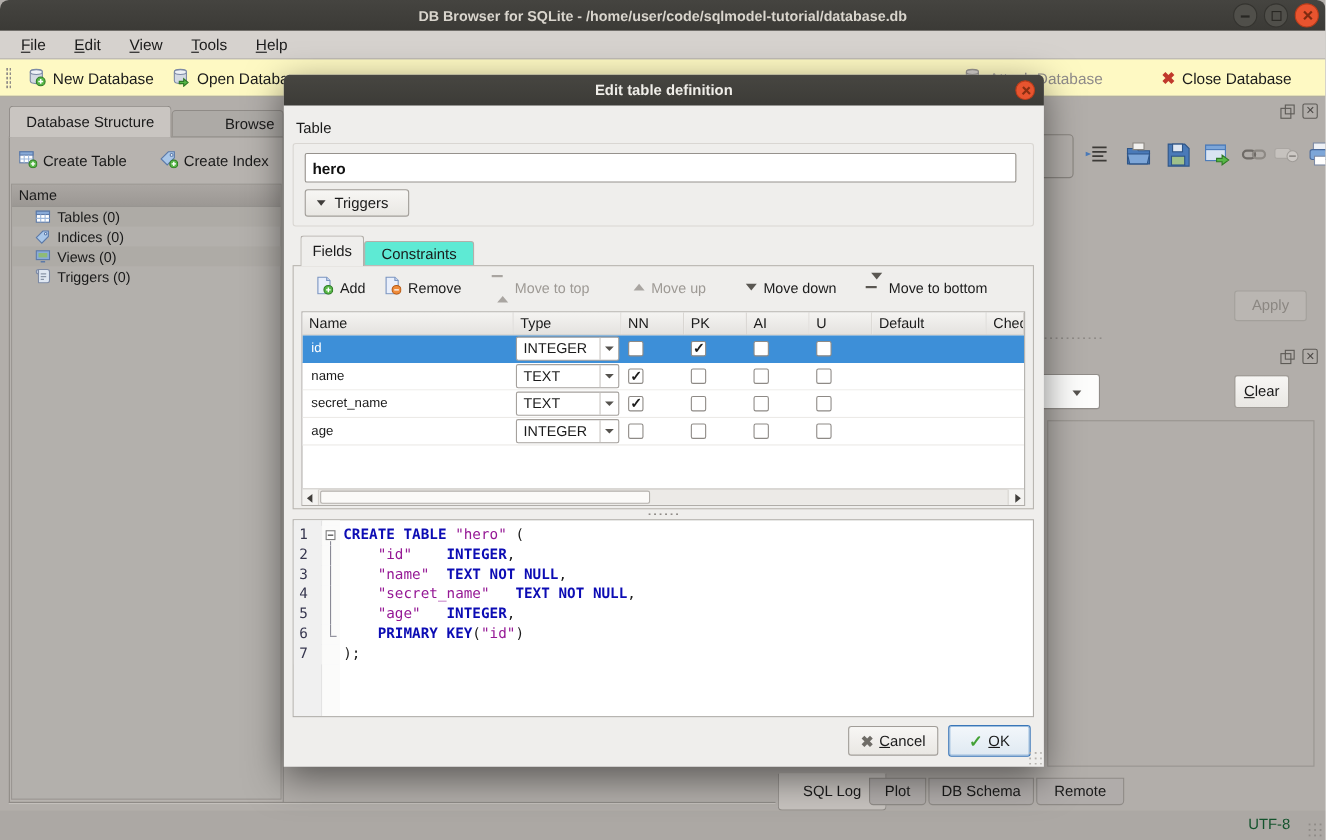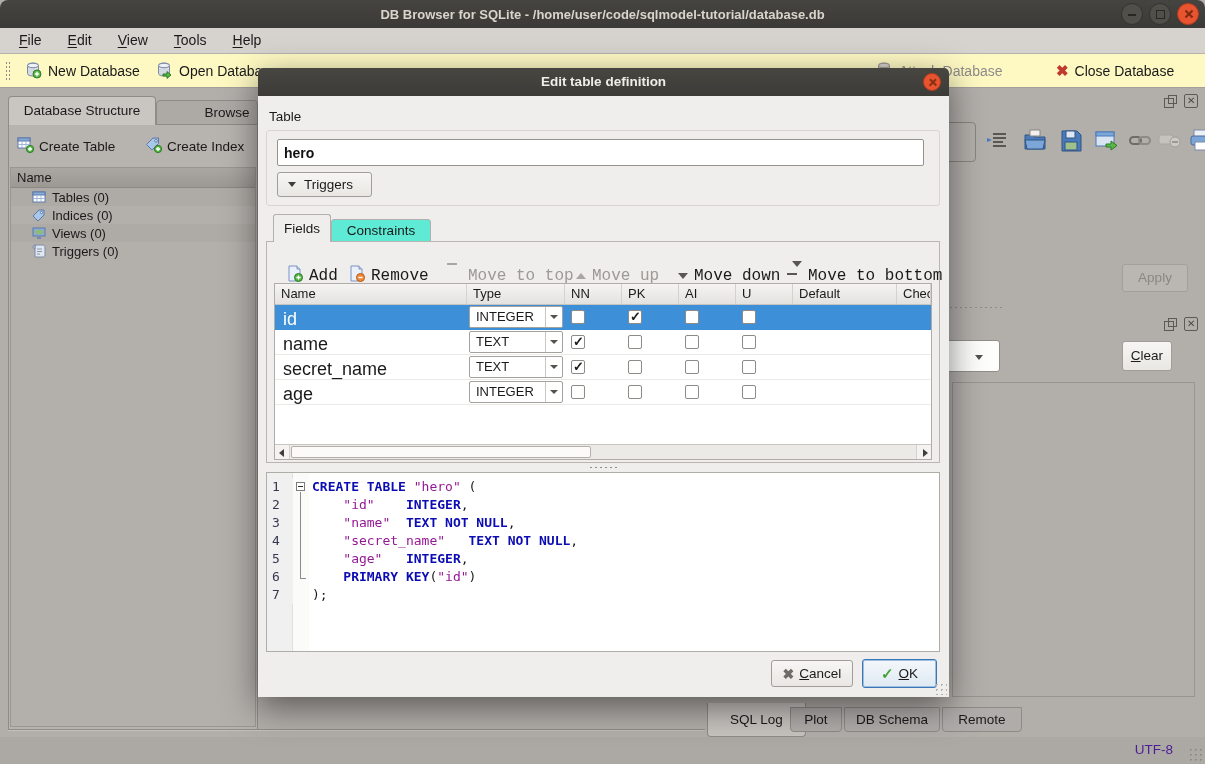--- a/index.html
+++ b/index.html
@@ -86,21 +86,21 @@
   .sqllog-panel { position:absolute; left:952px; top:382px; width:243px; height:315px;
     background:#b2aeaa; border:1px solid #989490; }
 
   
   .btab { position:absolute; border:1px solid #8f8b87; text-align:center; font-size:13.5px; cursor:pointer; }
   .btab.active { background:#c7c3bf; border-top:none; border-radius:0 0 4px 4px; }
   .btab.inactive { background:#b0acaa; border-radius:0 0 4px 4px; }
 
   
   .statusbar { position:absolute; left:0; top:737px; width:1205px; height:27px; background:#aca8a4; }
-  .sb-enc { position:absolute; right:32px; top:5px; color:#4c1d95; font-size:13.5px; }
+  .sb-enc { position:absolute; right:32px; top:5px; color:#14532d; font-size:13.5px; }
   .grip { position:absolute; right:3px; bottom:3px; width:14px; height:14px;
     background-image:radial-gradient(#8f8b87 1px, transparent 1px); background-size:5px 5px; }
   .central-edge { position:absolute; left:8px; top:729px; width:697px; height:2px;
     border-top:1px solid #8f8b87; border-bottom:1px solid #c4c0bc; }
 
   
   .dialog { position:absolute; left:258px; top:68px; width:691px; height:629px; background:#efeeec;
     border-radius:5px 5px 0 0; box-shadow:0 10px 34px rgba(0,0,0,.5); z-index:50; }
   .dlg-title { position:absolute; left:0; top:0; width:691px; height:28px; background:linear-gradient(#474641,#3c3b37);
     border-radius:5px 5px 0 0; color:#efedE8; font-weight:bold; font-size:13.5px; text-align:center; line-height:28px; }
@@ -117,39 +117,39 @@
   .btn-advanced { position:absolute; left:19px; top:104px; width:95px; height:25px; display:flex;
     align-items:center; gap:8px; padding-left:10px; text-align:left; }
   .tri-down { width:0; height:0; border-left:4.5px solid transparent; border-right:4.5px solid transparent; border-top:5px solid #3f3d3a; }
 
   .dtab { position:absolute; border:1px solid #b3afaa; text-align:center; cursor:pointer; font-size:13.5px; }
   .dtab.active { left:15px; top:146px; width:58px; height:28px; line-height:27px; background:#efeeec;
     border-bottom:none; border-radius:3px 3px 0 0; z-index:2; }
   .dtab.inactive { left:73px; top:151px; width:100px; height:23px; line-height:22px; background:#5eead4; border-radius:3px 3px 0 0; }
   .pane { position:absolute; left:8px; top:173px; width:674px; height:222px; border:1px solid #b9b6b1; background:#efeeec; }
 
-  .fld-btn { position:absolute; top:195px; height:26px; display:flex; align-items:center; gap:6px;
-    font-size:16px; cursor:pointer;font-family:Liberation Mono, monospace; }
+  .fld-btn { position:absolute; top:180px; height:26px; display:flex; align-items:center; gap:6px;
+    font-size:13px; cursor:pointer; }
   .fld-btn.disabled { color:#9d9994; cursor:default; }
   .tri { width:0; height:0; }
   .tri.up { border-left:5px solid transparent; border-right:5px solid transparent; border-bottom:6px solid #5a5752; }
   .tri.down { border-left:5px solid transparent; border-right:5px solid transparent; border-top:6px solid #5a5752; }
   .tri.dis.up { border-bottom-color:#a9a5a1; }
   .tbar { position:relative; }
   .tbar.top::before { content:""; position:absolute; left:-5px; top:-4px; width:10px; height:2px; background:#a9a5a1; }
   .tbar.bottom::before { content:""; position:absolute; left:-5px; top:6px; width:10px; height:2px; background:#5a5752; }
 
   .grid-wrap { position:absolute; left:16px; top:215px; width:658px; height:177px; background:#fff; border:1px solid #b0ada9; overflow:hidden; }
   .g-head { position:absolute; left:0; top:0; width:100%; height:21px; display:flex; }
   .g-hcell { background:linear-gradient(#f5f4f2,#e4e2df); border-right:1px solid #d5d2ce; border-bottom:1px solid #c6c3bf;
     font-size:13px; line-height:20px; padding-left:6px; overflow:hidden; white-space:nowrap; flex:0 0 auto; }
   .g-body { position:absolute; left:0; top:21px; width:100%; }
   .g-row { position:absolute; left:0; width:100%; height:25px; background:#fff; border-bottom:1px solid #eceae7; }
   .g-row.selected { background:#3d8fd8; border-bottom-color:#3d8fd8; }
-  .g-name { position:absolute; left:8px; top:4px; font-size:18px; }
+  .g-name { position:absolute; left:8px; top:4px; font-size:12px; }
   .g-row.selected .g-name { color:#fff; }
   .g-combo { position:absolute; left:194px; top:1px; width:94px; height:22px; background:#fff;
     border:1px solid #a5a19d; border-radius:2px; cursor:pointer; }
   .g-combo-txt { position:absolute; left:6px; top:2px; font-size:13px; }
   .g-combo-arr { position:absolute; right:0; top:0; width:17px; height:100%; border-left:1px solid #c9c6c2; }
   .g-combo-arr::after { content:""; position:absolute; left:4px; top:8px; width:0; height:0;
     border-left:4px solid transparent; border-right:4px solid transparent; border-top:4.5px solid #55524e; }
   .cb { position:absolute; top:5px; width:14px; height:14px; background:#fff; border:1px solid #8e8a86; border-radius:2px; cursor:pointer; }
   .cb.checked::after { content:"✓"; position:absolute; left:1px; top:-2px; font-size:13px; font-weight:bold; color:#1d1d1d; }
 

